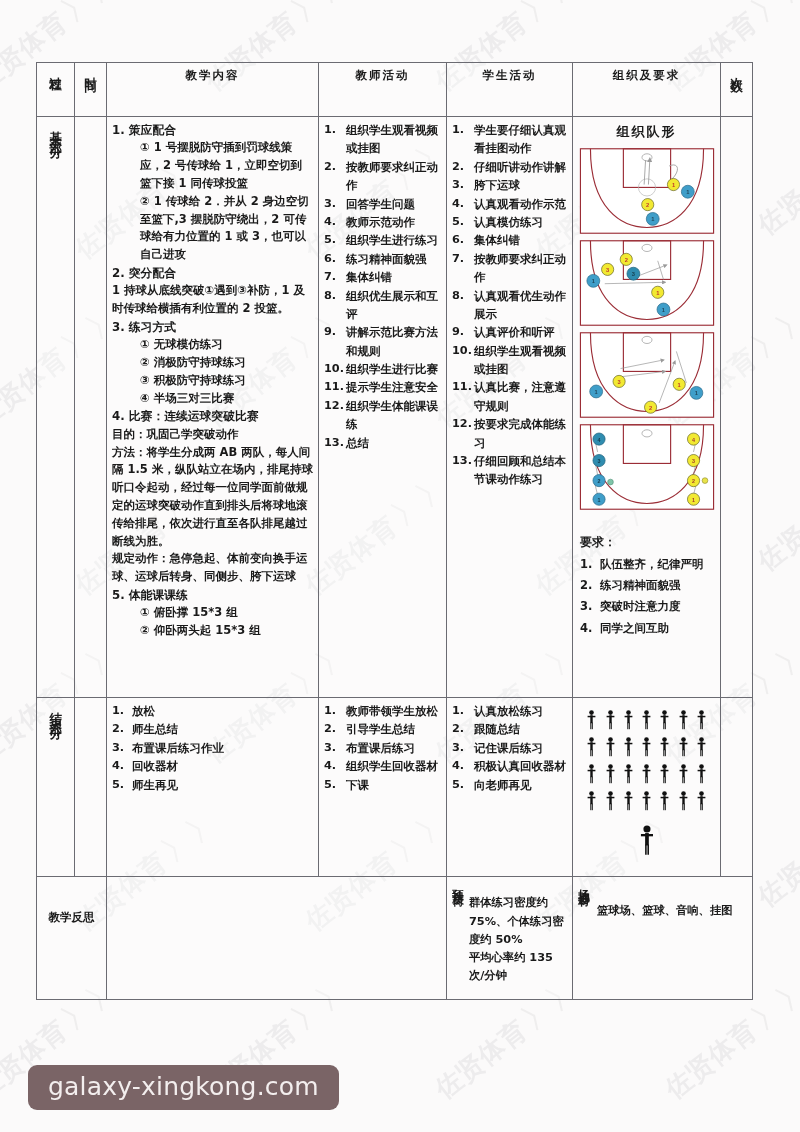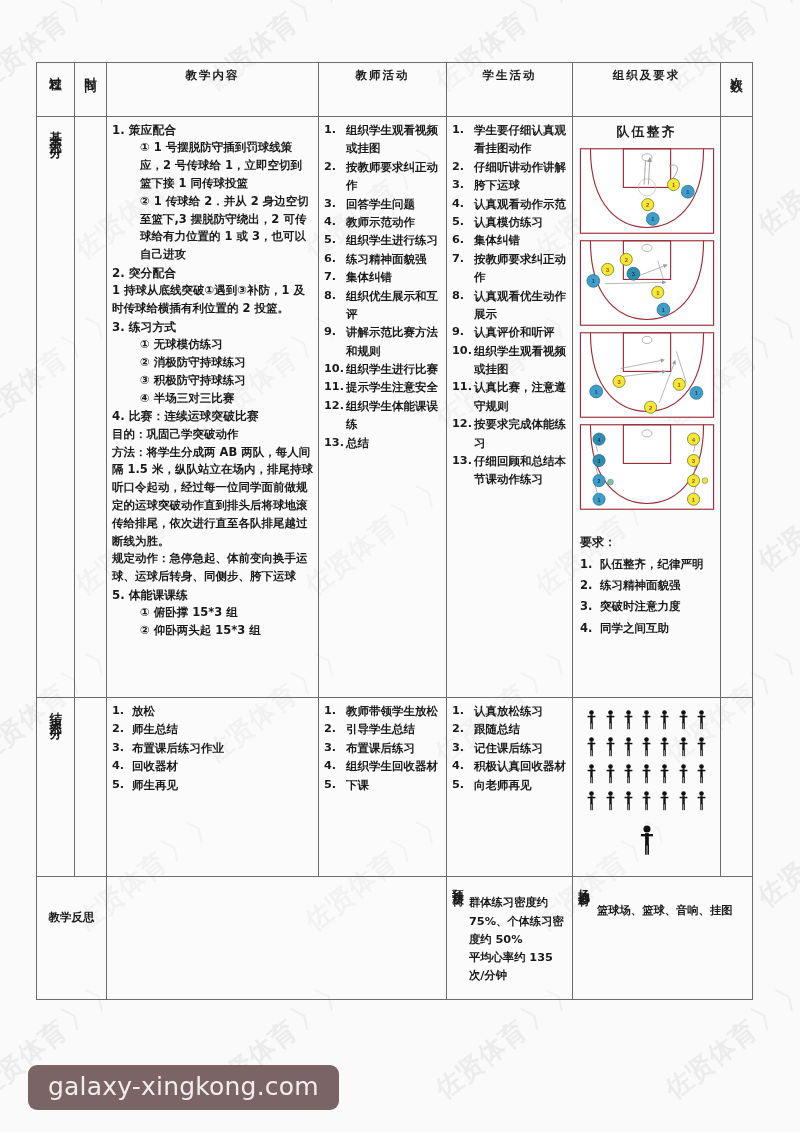--- a/index.html
+++ b/index.html
@@ -293,21 +293,21 @@
               <li><span class="n">8.</span><span>认真观看优生动作展示</span></li>
               <li><span class="n">9.</span><span>认真评价和听评</span></li>
               <li><span class="n">10.</span><span>组织学生观看视频或挂图</span></li>
               <li><span class="n">11.</span><span>认真比赛，注意遵守规则</span></li>
               <li><span class="n">12.</span><span>按要求完成体能练习</span></li>
               <li><span class="n">13.</span><span>仔细回顾和总结本节课动作练习</span></li>
             </ol>
     </td>
 
     <td>
-      <div class="org-title">队伍整齐</div>
+      <div class="org-title">组织队形</div>
       <div class="courts">
 
         <svg class="court" width="136" height="88" viewBox="0 0 190 122">
           <rect x="2" y="2" width="186" height="118" fill="#fff" stroke="#9b2d36" stroke-width="1.6"></rect>
           <rect x="62" y="2" width="66" height="54" fill="none" stroke="#9b2d36" stroke-width="1.6"></rect>
           <path d="M16 2 C16 86 60 112 95 112 C130 112 174 86 174 2" fill="none" stroke="#9b2d36" stroke-width="1.6"></path>
           <circle cx="95" cy="56" r="12" fill="none" stroke="#bbb" stroke-width="1"></circle>
           <ellipse cx="95" cy="14" rx="7" ry="5" fill="none" stroke="#999" stroke-width="1"></ellipse>
           <path d="M97 52 L99 16" stroke="#9a9a9a" stroke-width="1.2" marker-end="url(#ah)"></path>
           <path d="M91 52 L93 18" stroke="#9a9a9a" stroke-width="1.2"></path>

